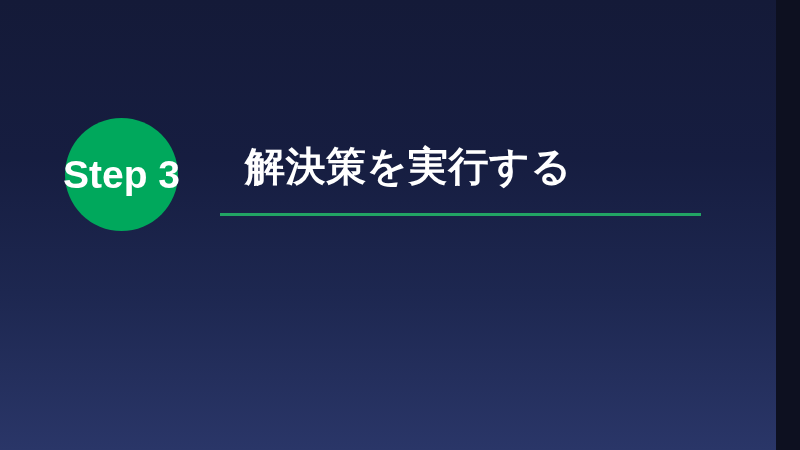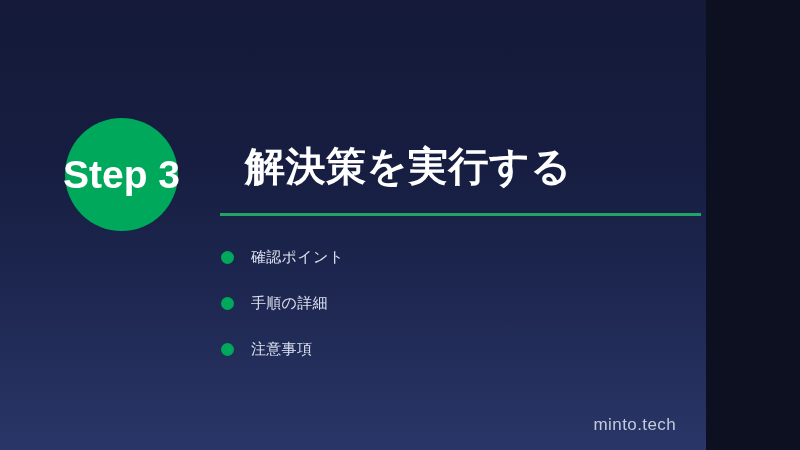--- a/index.html
+++ b/index.html
@@ -2,21 +2,21 @@
 <html><head>
 <meta charset="utf-8">
 <style>
   html, body {
     margin: 0;
     padding: 0;
     background: #0d1020;
   }
   #slide {
     position: relative;
-    width: 706px;
+    width: 776px;
     height: 450px;
     overflow: hidden;
     background: linear-gradient(to bottom, #141a38 0%, #161d40 35%, #1d2750 65%, #2a3668 100%);
     font-family: "Liberation Sans", "DejaVu Sans", sans-serif;
     -webkit-font-smoothing: antialiased;
   }
 
   
   #step-badge {
     position: absolute;
@@ -121,34 +121,15 @@
     <div id="step-circle"></div>
     <div id="step-label">Step 3</div>
   </div>
 
   <div id="title-block">
     <div id="slide-title">解決策を実行する</div>
   </div>
 
   <div id="title-rule"></div>
 
-  <div id="bullet-list">
 
-    <div class="bullet-row">
-      <span class="bullet-dot"></span>
-      <span class="bullet-text">確認ポイント</span>
-    </div>
-
-    <div class="bullet-row">
-      <span class="bullet-dot"></span>
-      <span class="bullet-text">手順の詳細</span>
-    </div>
-
-    <div class="bullet-row">
-      <span class="bullet-dot"></span>
-      <span class="bullet-text">注意事項</span>
-    </div>
-
-  </div>
-
-  <div id="watermark">minto.tech</div>
 
 </div>
 
 </body></html>

